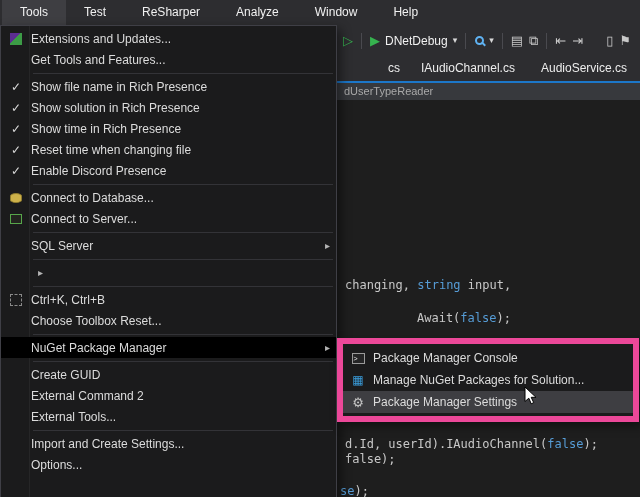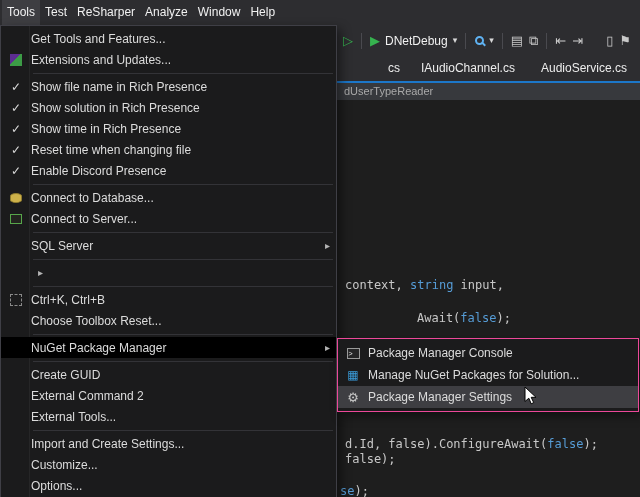--- a/index.html
+++ b/index.html
@@ -8,21 +8,21 @@
     position:relative; width:640px; height:497px; overflow:hidden;
     background:#1e1e1e; font-family:"Liberation Sans", sans-serif;
     font-size:12px; color:#dcdcdc; cursor:default;
   }
 
   
   .menubar {
     position:absolute; left:0; top:0; width:640px; height:25px;
     background:#2d2d30; display:flex; align-items:stretch; padding-left:2px; z-index:5;
   }
-  .mb-item { padding:0 5px; line-height:25px; color:#f1f1f1; white-space:nowrap; }
+  .mb-item { padding:0 18px; line-height:25px; color:#f1f1f1; white-space:nowrap; }
   .mb-item.open { background:#3e3e42; }
 
   
   .toolbar {
     position:absolute; left:0; top:25px; width:640px; height:31px;
     background:#2d2d30; display:flex; align-items:center; padding-left:340px; z-index:1;
   }
   .tbicon { font-size:13px; color:#c8c8c8; margin:0 3px; line-height:1; }
   .tbicon.green { color:#36b34f; }
   .tbicon.caret { font-size:9px; color:#d8d8d8; margin-left:1px; }
@@ -74,21 +74,21 @@
   .db-icon   { width:12px; height:10px; background:#cdb14a; border-radius:6px/3px; border:1px solid #8f7b2e; }
   .srv-icon  { width:12px; height:10px; border:1px solid #57a64a; background:#23241f; }
   .snip-icon { width:12px; height:12px; border:1px dashed #8a8a8a; }
   .console-icon { width:13px; height:11px; border:1px solid #9a9a9a; background:#252526; font-size:7px; line-height:9px; color:#e8e8e8; text-align:left; padding-left:1px; }
   .pkg-icon  { color:#3a9ddc; font-size:12px; }
   .gear-icon { color:#c5c5c5; font-size:13px; }
 
   
   .submenu {
     position:absolute; left:337px; top:338px; width:302px;
-    background:#1b1b1c; border:1px solid #ec4899; padding:3px 0; z-index:11;
+    background:#1b1b1c; border:6px solid #ec4899; padding:3px 0; z-index:11;
     box-shadow:4px 4px 10px rgba(0,0,0,.45);
   }
   .srow { height:22px; display:flex; align-items:center; padding-right:6px; color:#dcdcdc; white-space:nowrap; }
   .srow.hl { background:#3e3e42; }
 
   
   .cursor { position:absolute; left:524px; top:386px; z-index:20; }
 </style>
 </head>
 <body>
@@ -129,37 +129,37 @@
     <div class="tab partial">cs</div>
     <div class="tab">IAudioChannel.cs</div>
     <div class="tab">AudioService.cs</div>
   </div>
 
   <div class="navbar">
     <span>dUserTypeReader</span>
   </div>
 
   <div class="editor">
-    <span class="code" style="left:345px; top:178px;"><span>context, </span><span class="kw">string</span><span> input,</span></span>
+    <span class="code" style="left:345px; top:178px;"><span>changing, </span><span class="kw">string</span><span> input,</span></span>
     <span class="code" style="left:417px; top:211px;"><span>Await(</span><span class="kw">false</span><span>);</span></span>
-    <span class="code" style="left:345px; top:337px;"><span>d.Id, false).ConfigureAwait(</span><span class="kw">false</span><span>);</span></span>
+    <span class="code" style="left:345px; top:337px;"><span>d.Id, userId).IAudioChannel(</span><span class="kw">false</span><span>);</span></span>
     <span class="code" style="left:345px; top:352px;"><span>false);</span></span>
     <span class="code" style="left:340px; top:384px;"><span class="kw">se</span><span>);</span></span>
   </div>
 
   <div class="menu">
     <div class="mrow">
+      <span class="gut">
+          <span class="ext-icon"></span>
+        </span>
+      <span class="lbl">Extensions and Updates...</span>
+    </div>
+    <div class="mrow">
       <span class="gut"></span>
       <span class="lbl">Get Tools and Features...</span>
-    </div>
-    <div class="mrow">
-      <span class="gut">
-          <span class="ext-icon"></span>
-        </span>
-      <span class="lbl">Extensions and Updates...</span>
     </div>
     <div class="msep"></div>
     <div class="mrow">
       <span class="gut">
           <span class="check">✓</span>
         </span>
       <span class="lbl">Show file name in Rich Presence</span>
     </div>
     <div class="mrow">
       <span class="gut">
@@ -236,24 +236,20 @@
       <span class="lbl">External Command 2</span>
     </div>
     <div class="mrow">
       <span class="gut"></span>
       <span class="lbl">External Tools...</span>
     </div>
     <div class="msep"></div>
     <div class="mrow">
       <span class="gut"></span>
       <span class="lbl">Import and Create Settings...</span>
-    </div>
-    <div class="mrow">
-      <span class="gut"></span>
-      <span class="lbl">Customize...</span>
     </div>
     <div class="mrow">
       <span class="gut"></span>
       <span class="lbl">Options...</span>
     </div>
   </div>
 
   <div class="submenu">
     <div class="srow">
       <span class="gut">

